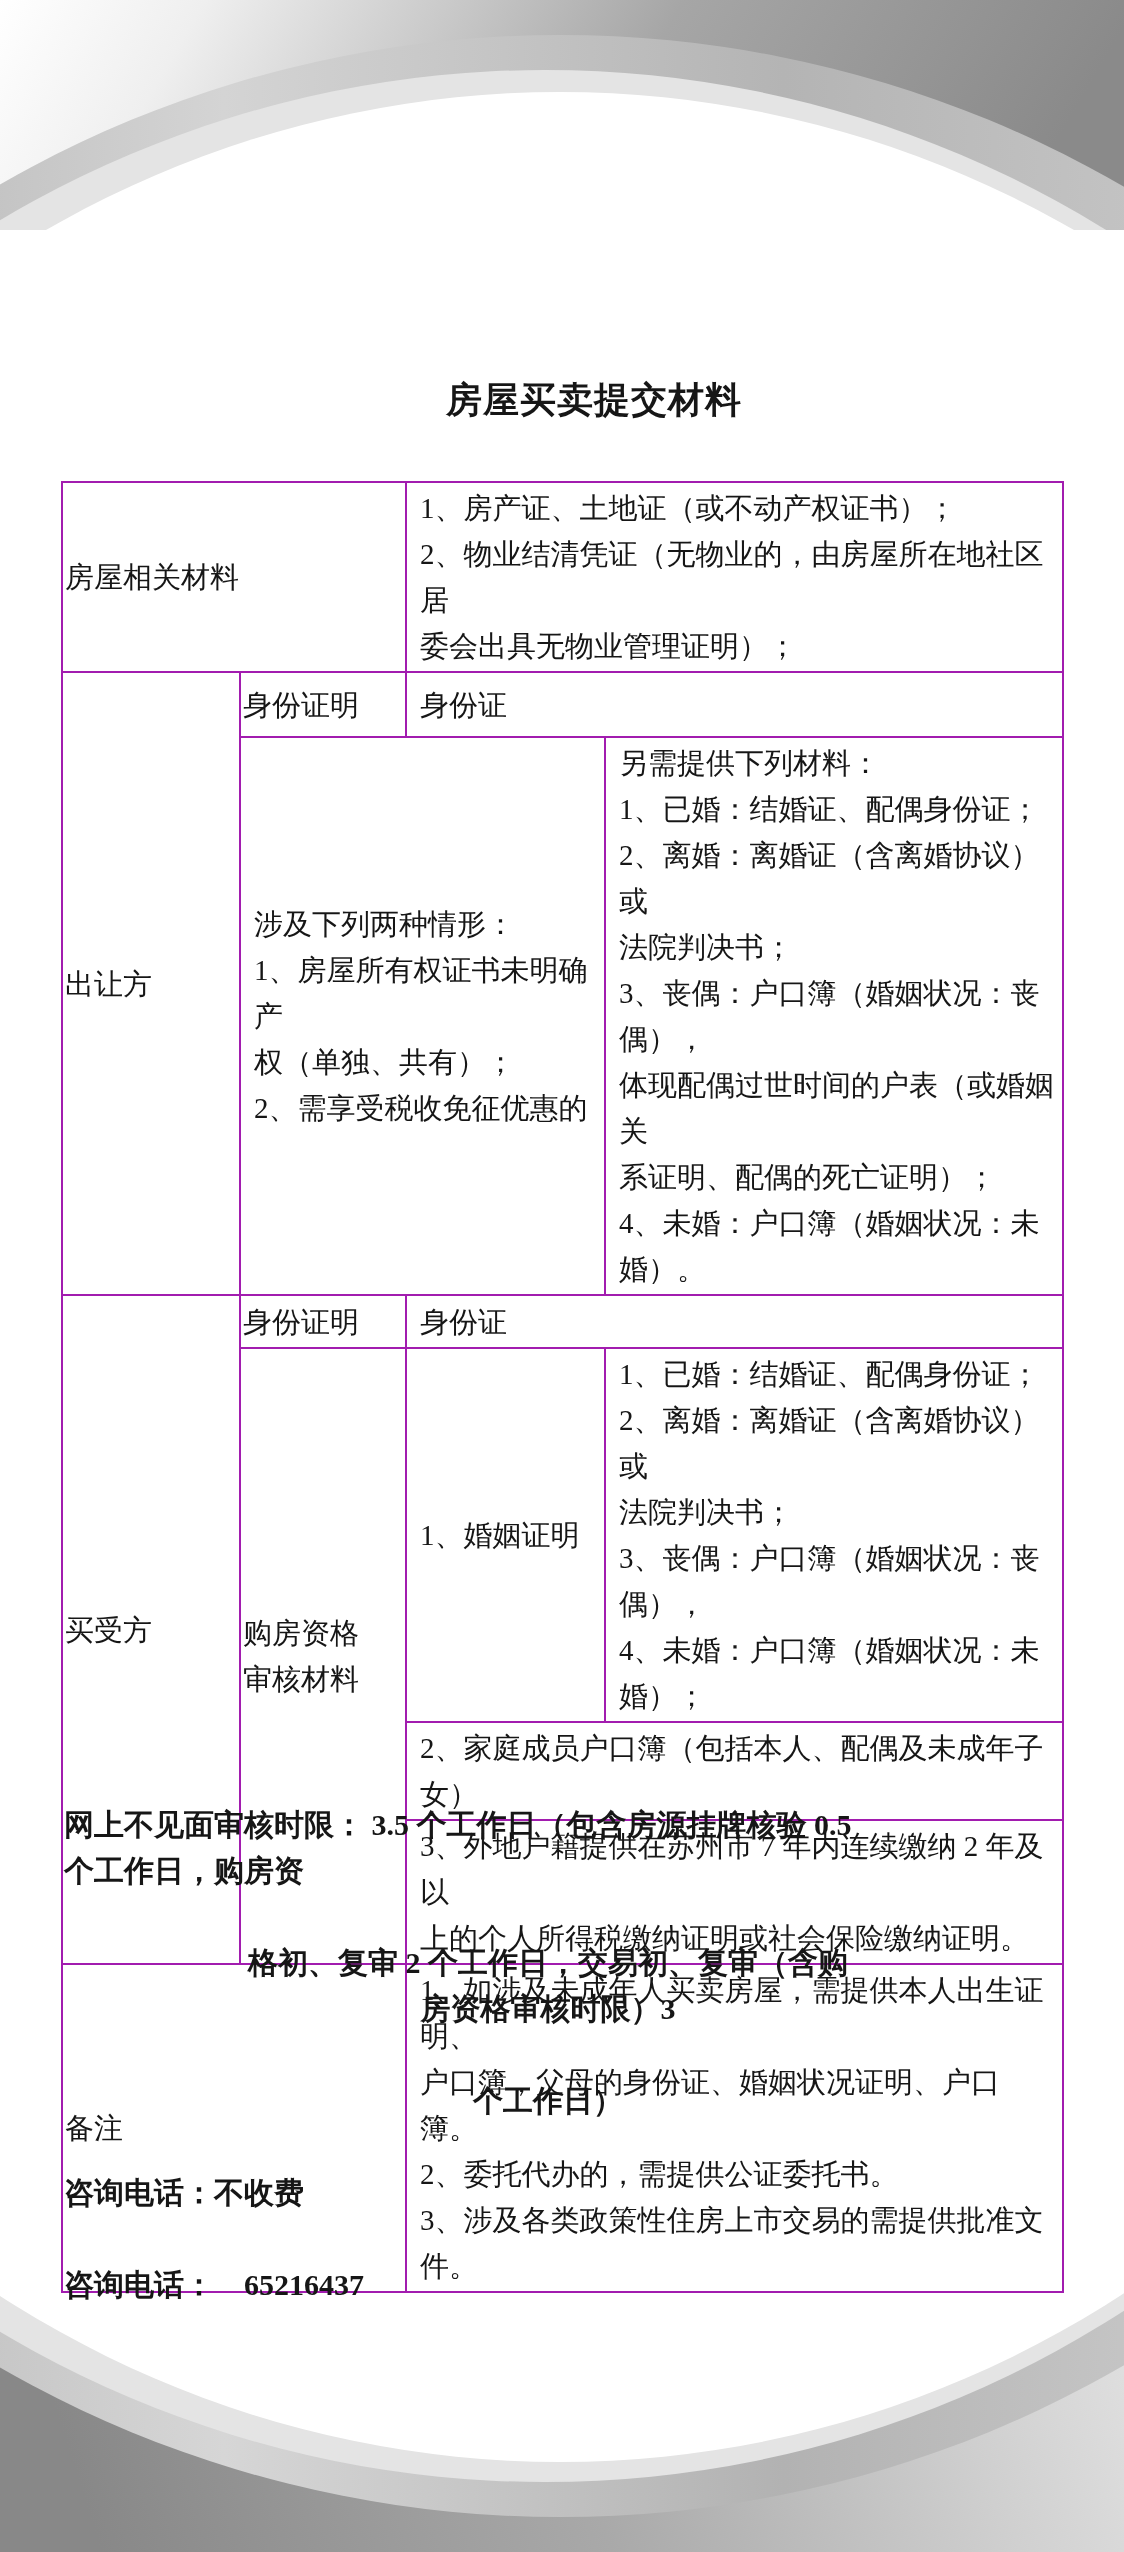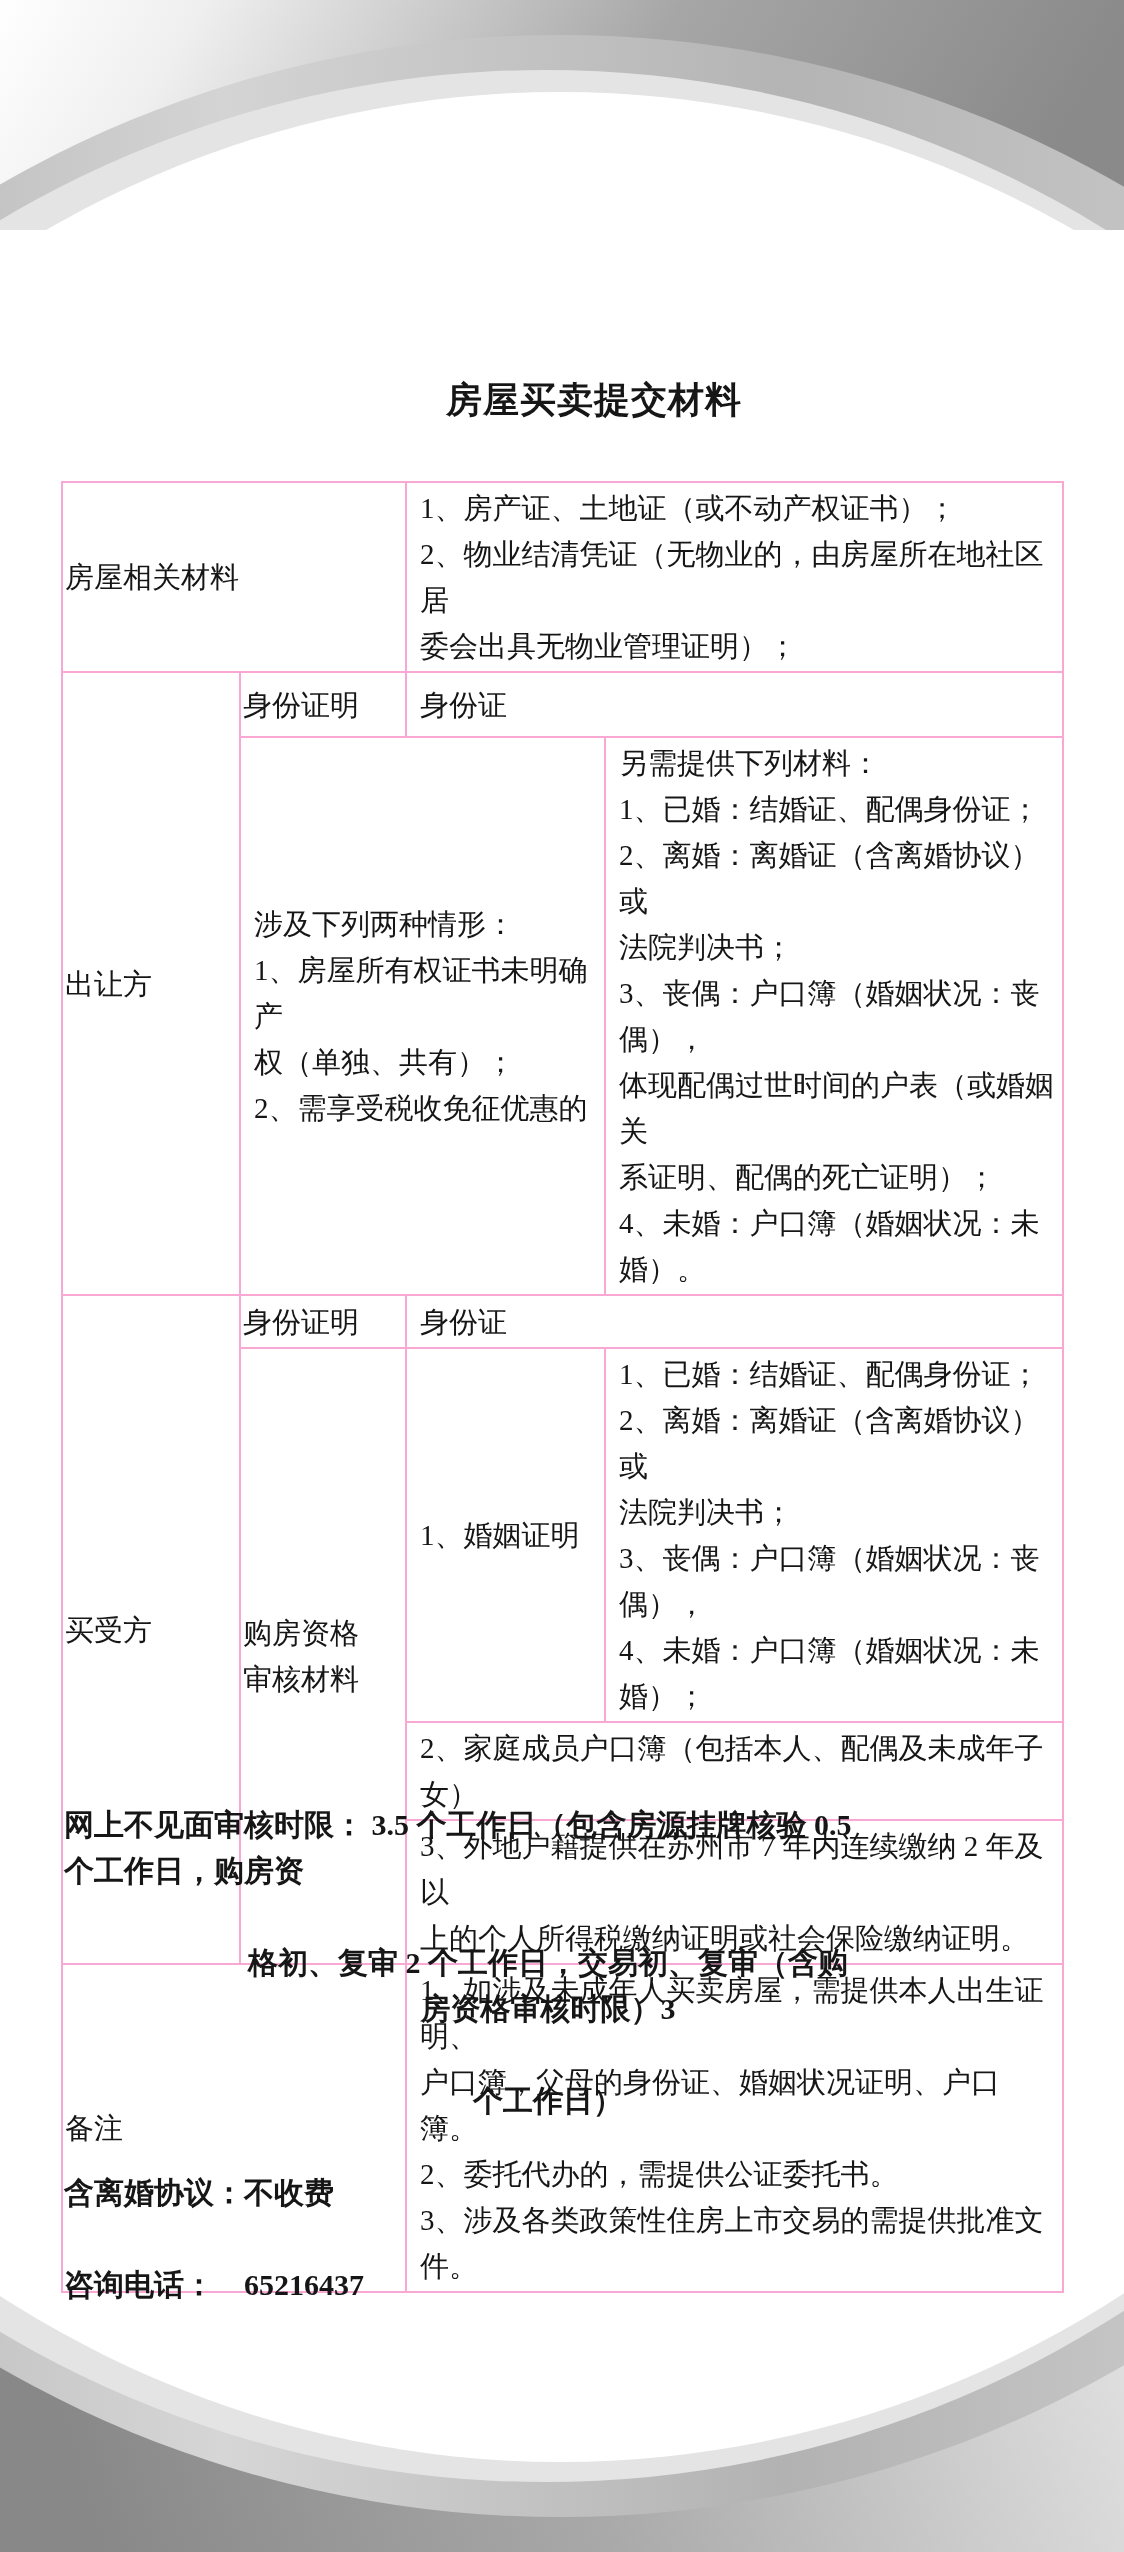--- a/index.html
+++ b/index.html
@@ -17,21 +17,21 @@
     text-align:center;font-size:36px;font-weight:bold;line-height:48px;
     letter-spacing:1px;
     margin-left:32px;
   }
 
   table.mat{
     position:absolute;left:61px;top:481px;
     border-collapse:collapse;table-layout:fixed;width:1003px;
   }
   table.mat td{
-    border:2px solid #f9a8d4;
+    border:2px solid #a21caf;
     font-size:29px;line-height:46px;
     white-space:pre-line;vertical-align:middle;
     padding:2px 6px 2px 13px;
   }
   table.mat td.c{text-align:left;padding:2px 2px;}
   table.mat td.l{text-align:left;}
 
   #footer-block{
     position:absolute;left:64px;top:1756px;width:796px;
     font-size:30px;font-weight:bold;line-height:46px;
@@ -154,15 +154,15 @@
 2、委托代办的，需提供公证委托书。
 3、涉及各类政策性住房上市交易的需提供批准文件。</td>
   </tr>
 </tbody>
   </table>
 
 <div id="footer-block">
   <div>网上不见面审核时限： 3.5 个工作日（包含房源挂牌核验 0.5 个工作日，购房资</div>
   <div class="hang">格初、复审 2 个工作日，交易初、复审（含购房资格审核时限）3</div>
   <div class="hang">个工作日）</div>
-  <div>含离婚协议：不收费</div>
+  <div>咨询电话：不收费</div>
   <div>咨询电话：　65216437</div>
 </div>
 
 </body></html>

